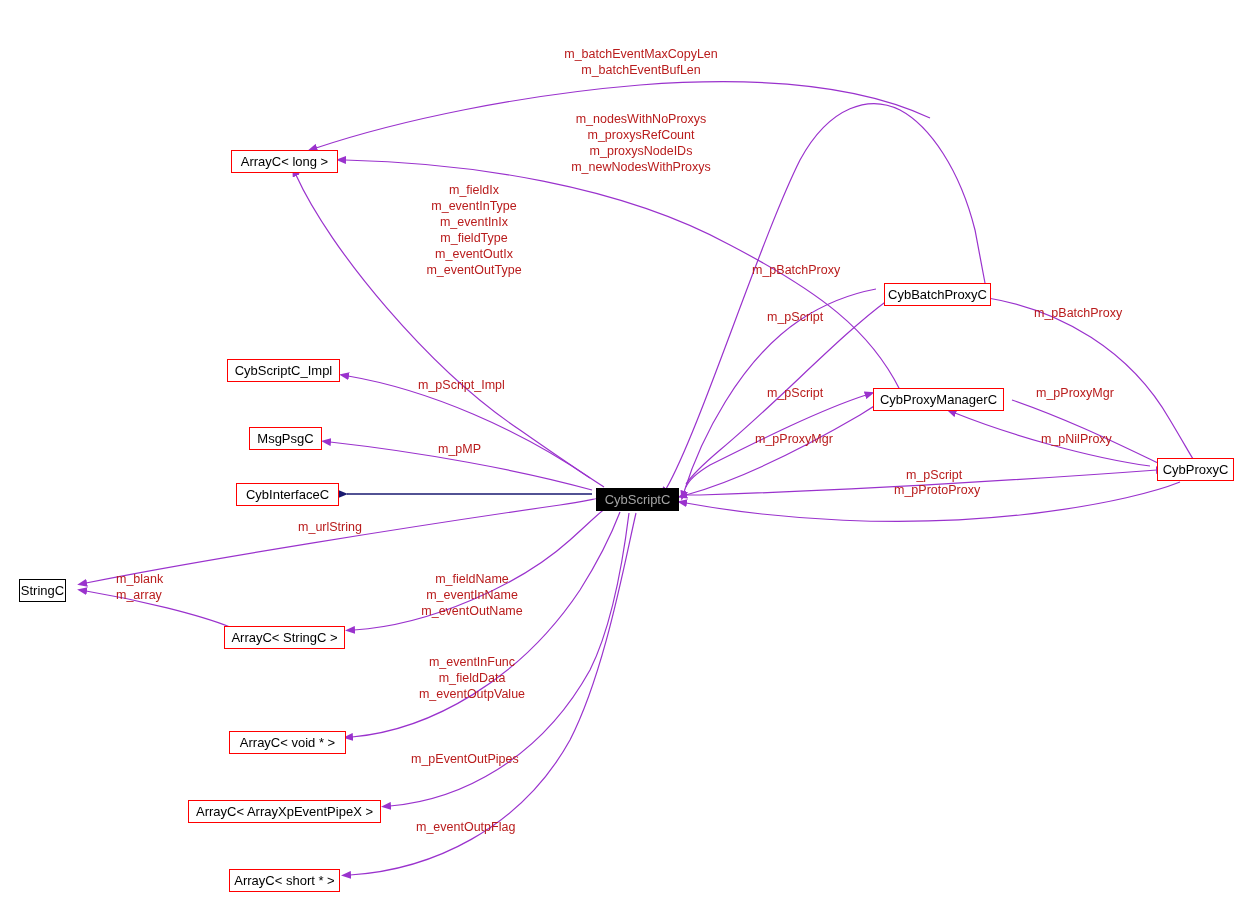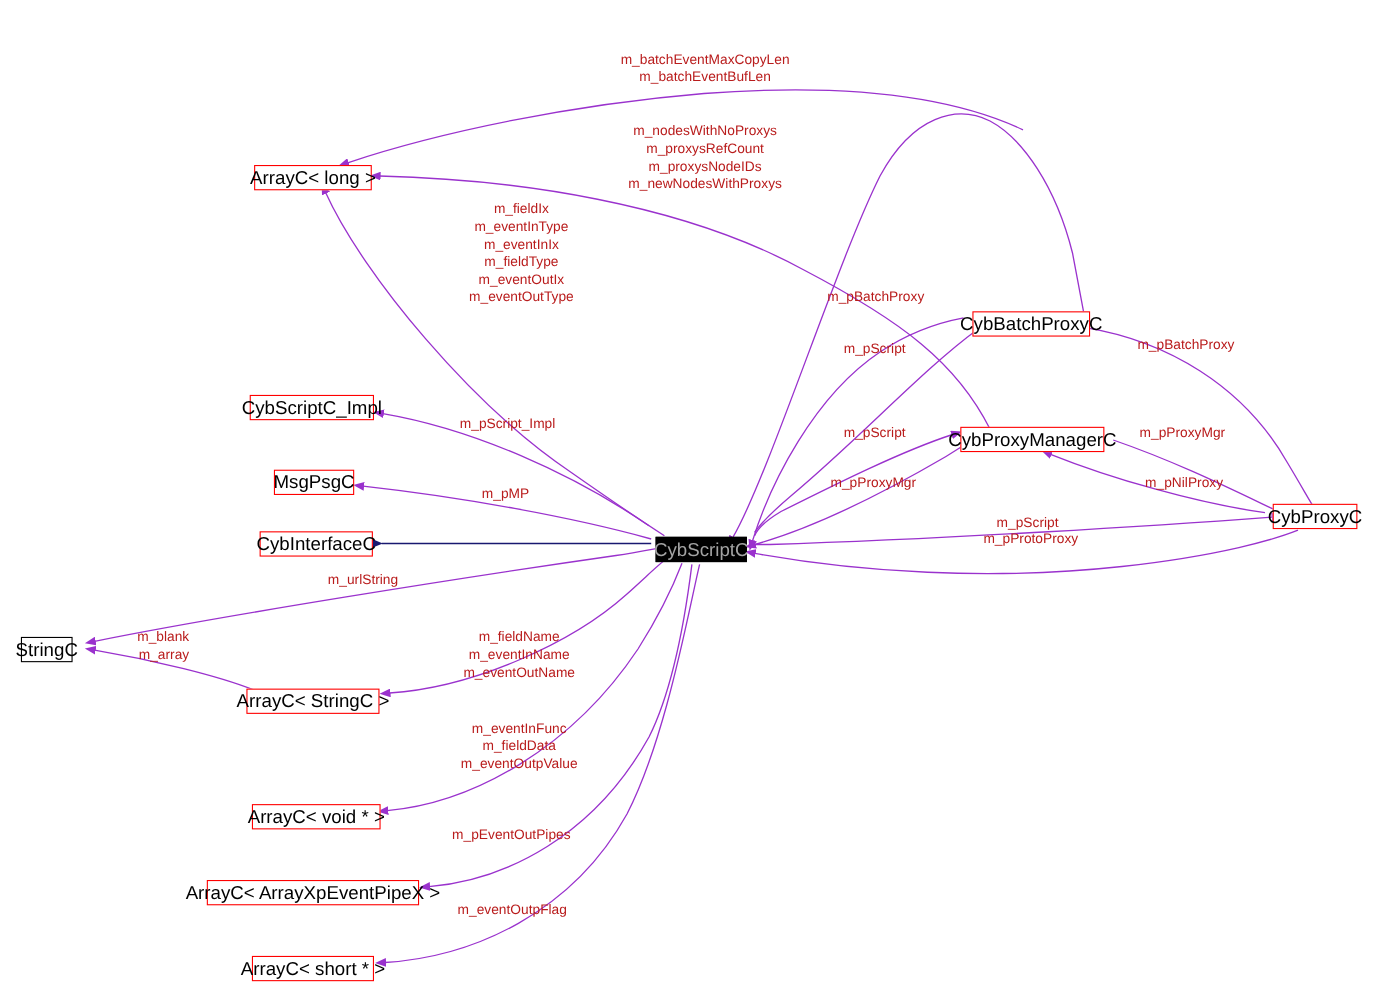--- a/index.html
+++ b/index.html
@@ -24,21 +24,21 @@
     width: 1249px;
     height: 911px;
     pointer-events: none;
   }
   .node {
     position: absolute;
     box-sizing: border-box;
     background: #ffffff;
     border: 1px solid #ff0000;
     color: #000000;
-    font-size: 17px;
+    font-size: 13px;
     line-height: 1;
     display: flex;
     align-items: center;
     justify-content: center;
     white-space: nowrap;
     padding: 0 5px;
     z-index: 5;
   }
   .node.plain {
     border: 1px solid #000000;
@@ -151,21 +151,21 @@
 m_newNodesWithProxys</div>
       <div class="edge-label" style="left: 412px; top: 182px; width: 124px; text-align: center;">m_fieldIx
 m_eventInType
 m_eventInIx
 m_fieldType
 m_eventOutIx
 m_eventOutType</div>
       <div class="edge-label" style="left: 418px; top: 377px; width: 110px; text-align: left;">m_pScript_Impl</div>
       <div class="edge-label" style="left: 438px; top: 441px; width: 70px; text-align: left;">m_pMP</div>
       <div class="edge-label" style="left: 245px; top: 519px; width: 90px; text-align: center; padding-left: 40px;">m_urlString</div>
-      <div class="edge-label" style="left: 100px; top: 571px; width: 72px; text-align: right;">m_blank
+      <div class="edge-label" style="left: 116px; top: 571px; width: 72px; text-align: left;">m_blank
 m_array</div>
       <div class="edge-label" style="left: 411px; top: 571px; width: 122px; text-align: center;">m_fieldName
 m_eventInName
 m_eventOutName</div>
       <div class="edge-label" style="left: 411px; top: 654px; width: 122px; text-align: center;">m_eventInFunc
 m_fieldData
 m_eventOutpValue</div>
       <div class="edge-label" style="left: 411px; top: 751px; width: 128px; text-align: left;">m_pEventOutPipes</div>
       <div class="edge-label" style="left: 416px; top: 819px; width: 120px; text-align: left;">m_eventOutpFlag</div>
       <div class="edge-label" style="left: 752px; top: 262px; width: 104px; text-align: left;">m_pBatchProxy</div>

